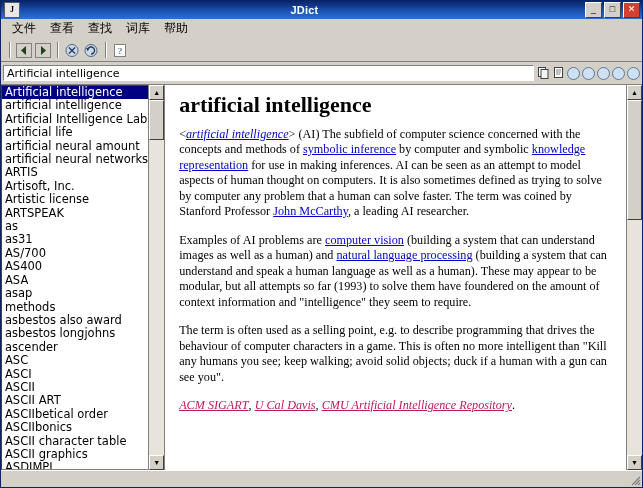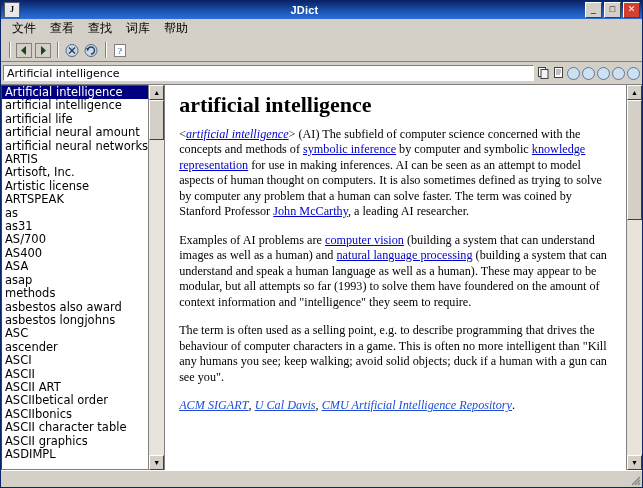--- a/index.html
+++ b/index.html
@@ -258,21 +258,21 @@
   .content p {
     margin: 0 0 13px 0;
     text-align: left;
   }
   .lnk {
     color: #0000cc;
     text-decoration: underline;
   }
   .lnk.ital { font-style: italic; }
   .ital { font-style: italic; }
-  .sources a { color: #1d4ed8; text-decoration: underline; font-style: italic; }
+  .sources a { color: #be185d; text-decoration: underline; font-style: italic; }
   
   .statusbar {
     height: 16px;
     background: #d4d0c8;
     flex: 0 0 auto;
     border-top: 1px solid #fff;
     display: flex;
     align-items: center;
     font-size: 11px;
     padding-left: 4px;
@@ -369,38 +369,39 @@
     </div>
   </div>
 
   <div class="main">
 
     <div class="left-pane">
       <div class="left-wrap">
         <div class="word-list" id="wordlist">
             <div class="word-item selected">Artificial intelligence</div>
             <div class="word-item">artificial intelligence</div>
+            <div class="word-item">Artificial Intelligence Lab</div>
             <div class="word-item">artificial life</div>
             <div class="word-item">artificial neural amount</div>
             <div class="word-item">artificial neural networks</div>
             <div class="word-item">ARTIS</div>
             <div class="word-item">Artisoft, Inc.</div>
             <div class="word-item">Artistic license</div>
             <div class="word-item">ARTSPEAK</div>
             <div class="word-item">as</div>
             <div class="word-item">as31</div>
             <div class="word-item">AS/700</div>
             <div class="word-item">AS400</div>
             <div class="word-item">ASA</div>
             <div class="word-item">asap</div>
             <div class="word-item">methods</div>
             <div class="word-item">asbestos also award</div>
             <div class="word-item">asbestos longjohns</div>
+            <div class="word-item">ascender</div>
             <div class="word-item">ASC</div>
-            <div class="word-item">ascender</div>
             <div class="word-item">ASCI</div>
             <div class="word-item">ASCII</div>
             <div class="word-item">ASCII ART</div>
             <div class="word-item">ASCIIbetical order</div>
             <div class="word-item">ASCIIbonics</div>
             <div class="word-item">ASCII character table</div>
             <div class="word-item">ASCII graphics</div>
             <div class="word-item">ASDIMPL</div>
           </div>
         <div class="vscroll">

